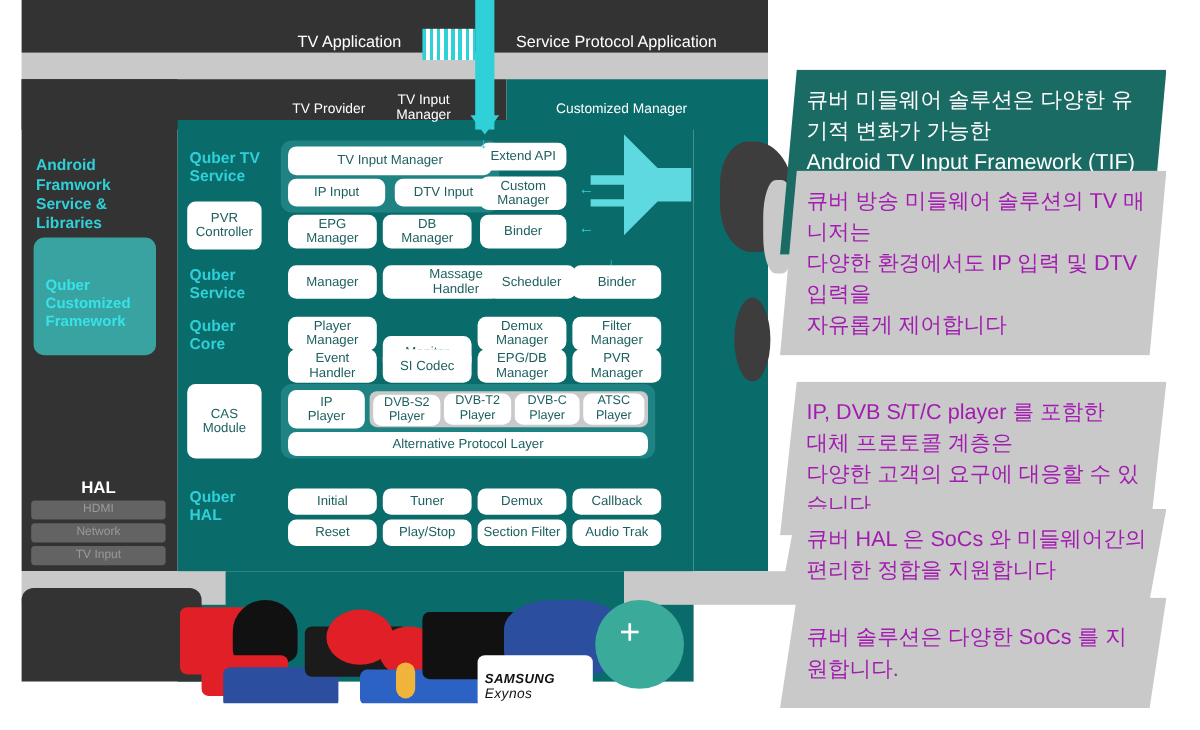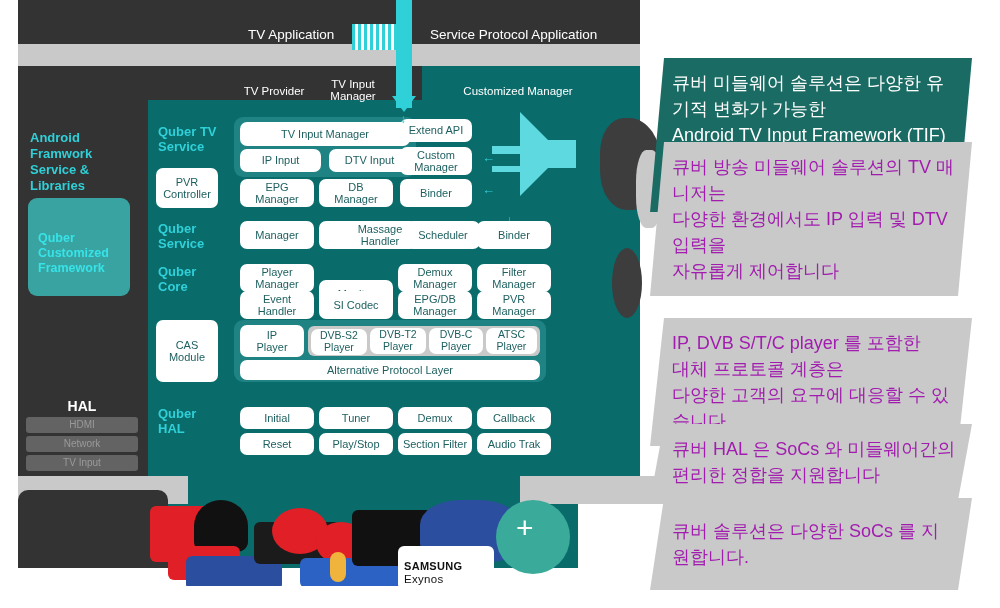--- a/index.html
+++ b/index.html
@@ -131,21 +131,21 @@
   #soc-black2{left:104px;top:22px;width:86px;height:42px;background:#1b1b1b;}
   #soc-red3{left:122px;top:8px;width:56px;height:46px;background:#e01f26;border-radius:50%;}
   #soc-blue2{left:150px;top:58px;width:100px;height:30px;background:#2b62c4;}
   #soc-gold{left:180px;top:52px;width:16px;height:30px;background:#f0b43c;border-radius:8px;}
   #soc-red4{left:166px;top:22px;width:50px;height:42px;background:#e01f26;border-radius:50%;}
   #soc-black3{left:202px;top:10px;width:80px;height:56px;background:#111111;}
   #soc-white{left:248px;top:46px;width:96px;height:44px;background:#ffffff;}
   #soc-blue3{left:270px;top:0px;width:100px;height:62px;background:#2b4f9e;border-radius:40% 40% 30% 30%;}
   #soc-green{left:346px;top:0px;width:74px;height:74px;background:#3aab9a;border-radius:50%;}
   #samsung-wordmark{position:absolute;left:404px;top:560px;width:70px;color:#111111;
-      font-size:11px;font-weight:bold;line-height:1.15;letter-spacing:.3px;}
+      font-size:11px;font-weight:bold;line-height:1.15;letter-spacing:.3px;font-style:italic;}
   #exynos-word{font-weight:normal;font-size:11.5px;}
   #plus-mark{position:absolute;left:516px;top:513px;color:#ffffff;font-size:30px;line-height:1;}
 </style>
 </head>
 <body>
 
 <div id="stage">
 
   <div class="band" id="app-strip"></div>
   <div class="band" id="gray-sep"></div>

